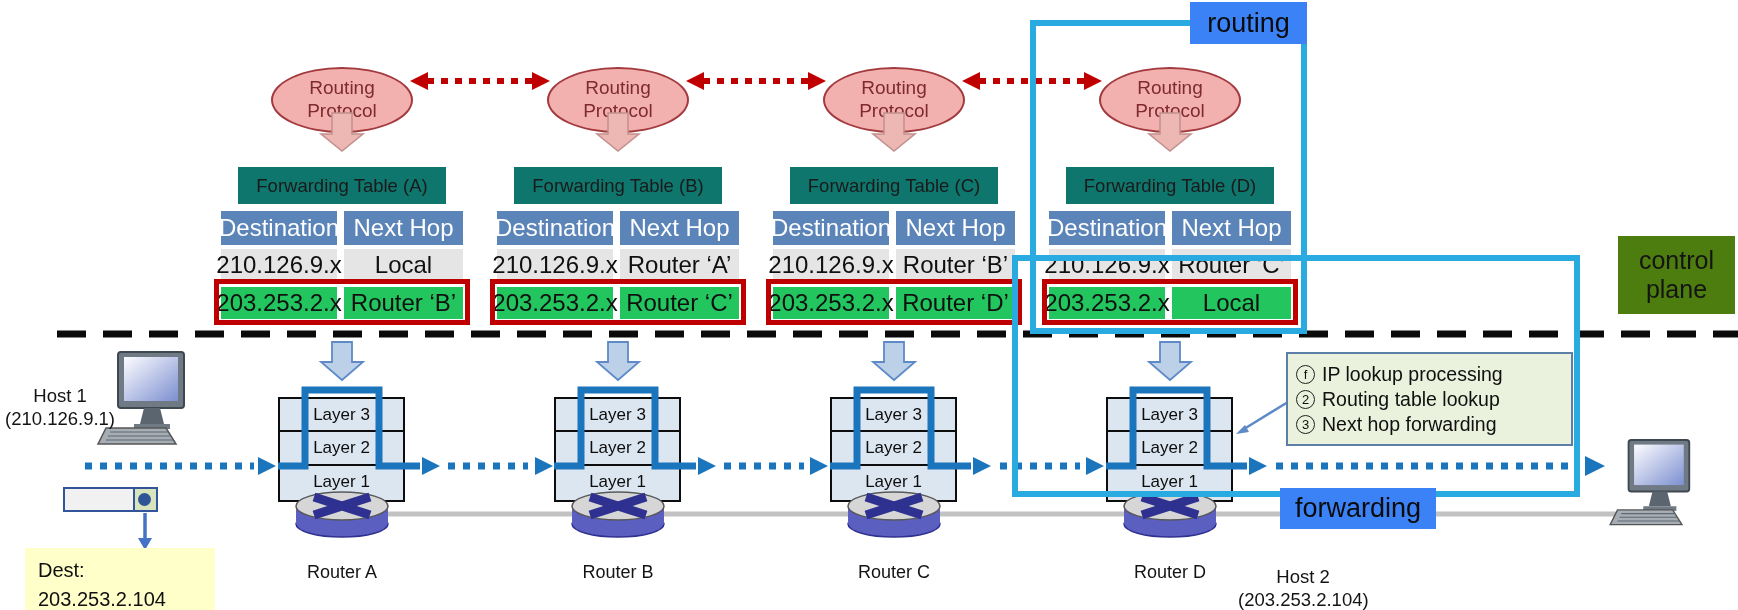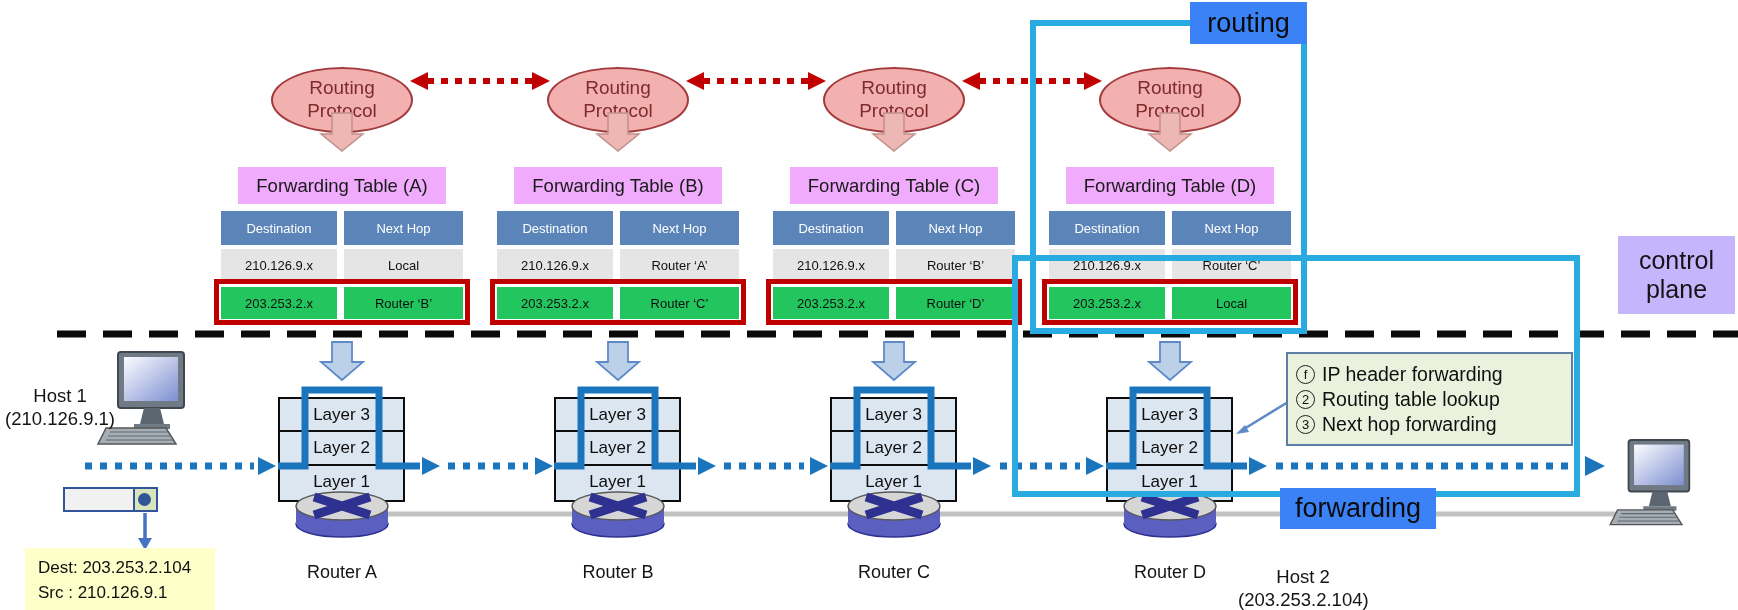--- a/index.html
+++ b/index.html
@@ -9,25 +9,25 @@
   
   .unit{position:absolute;top:0;width:248px;height:610px;margin-top:15px;}
   .u0{left:218px;} .u1{left:494px;} .u2{left:770px;} .u3{left:1046px;}
   .ellipse{position:absolute;top:52px;left:50%;transform:translateX(-50%);
            width:138px;height:62px;border-radius:50%;
            background:#F2B1AE;border:2.5px solid #A33A3E;
            display:flex;align-items:center;justify-content:center;text-align:center;
            font-size:19px;line-height:1.2;color:#7E2A2E;}
   .ellipse span{display:block;width:92px;}
   .tbl-title{position:absolute;top:152px;left:50%;transform:translateX(-50%);
-             width:208px;height:37px;background:#f0abfc;
+             width:208px;height:37px;background:#0f766e;
              display:flex;align-items:center;justify-content:center;
              font-size:18.5px;color:#1a1a1a;}
   .cell{position:absolute;display:flex;align-items:center;justify-content:center;
-        font-size:13px;}
+        font-size:24px;}
   .hdr{top:196px;height:34px;background:#5B84B8;color:#fff;}
   .c-dest{left:3px;width:116px;} .c-hop{left:126px;width:119px;}
   .r1{top:234px;height:32px;background:#e5e5e5;color:#101010;}
   .r2{top:272px;height:32px;background:#22c55e;color:#101010;}
   .redbox{position:absolute;left:-4px;top:264px;width:256px;height:46px;
           border:5px solid #BE0000;box-sizing:border-box;}
   .stack{position:absolute;left:60px;top:382px;width:127px;height:105px;
          border:2.5px solid #0d0d0d;box-sizing:border-box;background:#DCE6F1;}
   .layer{height:33.3px;display:flex;align-items:center;justify-content:center;
          font-size:17px;color:#0d0d0d;border-bottom:2.5px solid #0d0d0d;box-sizing:border-box;}
@@ -38,41 +38,41 @@
   .blue-rect{position:absolute;border:6px solid #29ABE2;box-sizing:border-box;}
   #routing-rect{left:1030px;top:20px;width:277px;height:314px;}
   #forwarding-rect{left:1012px;top:255px;width:568px;height:242px;}
   .blue-tag{position:absolute;background:#3b82f6;color:#0b0b0b;
             display:flex;align-items:center;justify-content:center;font-size:27px;}
   #routing-tag{left:1190px;top:2px;width:117px;height:42px;}
   #forwarding-tag{left:1280px;top:488px;width:156px;height:41px;}
   
   .plane{position:absolute;display:flex;align-items:center;justify-content:center;
          text-align:center;font-size:25px;line-height:1.18;color:#141414;}
-  #control-plane{left:1618px;top:236px;width:117px;height:78px;background:#c4b5fd;}
+  #control-plane{left:1618px;top:236px;width:117px;height:78px;background:#4d7c0f;}
   #data-plane{left:1626px;top:340px;width:106px;height:66px;background:#DBE7F4;}
   .plane span{display:block;width:80px;}
   
   #notes{left:1286px;top:352px;width:287px;height:94px;background:#EAF1DC;
          border:2.5px solid #5B7FA6;box-sizing:border-box;
          display:flex;flex-direction:column;justify-content:center;gap:2px;padding:2px 8px;}
   .note-row{display:flex;align-items:center;gap:7px;font-size:19.5px;color:#101010;white-space:nowrap;}
   .circ{flex:0 0 auto;width:19px;height:19px;border:1.6px solid #222;border-radius:50%;
         display:flex;align-items:center;justify-content:center;font-size:13px;box-sizing:border-box;}
   
   .host-label{position:absolute;text-align:center;font-size:18.5px;line-height:1.25;color:#141414;}
   #host1-label{left:0px;top:384px;width:120px;}
   #host2-label{left:1238px;top:565px;width:130px;}
   #packet{left:63px;top:487px;width:95px;height:25px;background:#F1F1F1;
           border:2.5px solid #31549B;box-sizing:border-box;}
   #packet-cap{position:absolute;right:0;top:0;width:23px;height:100%;background:#D8E4BC;
               border-left:2.5px solid #31549B;box-sizing:border-box;}
   #packet-dot{position:absolute;right:5px;top:3.5px;width:13px;height:13px;border-radius:50%;background:#2F5597;}
   #packet-note{left:25px;top:548px;width:190px;height:62px;background:#FFFFC9;
-               padding:8px 0 0 13px;box-sizing:border-box;font-size:17px;line-height:1.45;color:#101010;}
+               padding:8px 0 0 13px;box-sizing:border-box;font-size:20px;line-height:1.45;color:#101010;}
   svg{position:absolute;left:0;top:0;}
 </style>
 </head>
 <body>
 
 <div id="canvas">
 
   <div class="unit u0">
     <div class="ellipse">
         <span>Routing Protocol</span>
@@ -280,21 +280,21 @@
   <div class="blue-tag" id="routing-tag">routing</div>
   <div class="blue-tag" id="forwarding-tag">forwarding</div>
 
   <div class="plane" id="control-plane">
       <span>control plane</span>
     </div>
 
   <div class="abs" id="notes">
     <div class="note-row">
       <span class="circ">f</span>
-      <span>IP header forwarding</span>
+      <span>IP lookup processing</span>
     </div>
     <div class="note-row">
       <span class="circ">2</span>
       <span>Routing table lookup</span>
     </div>
     <div class="note-row">
       <span class="circ">3</span>
       <span>Next hop forwarding</span>
     </div>
   </div>

